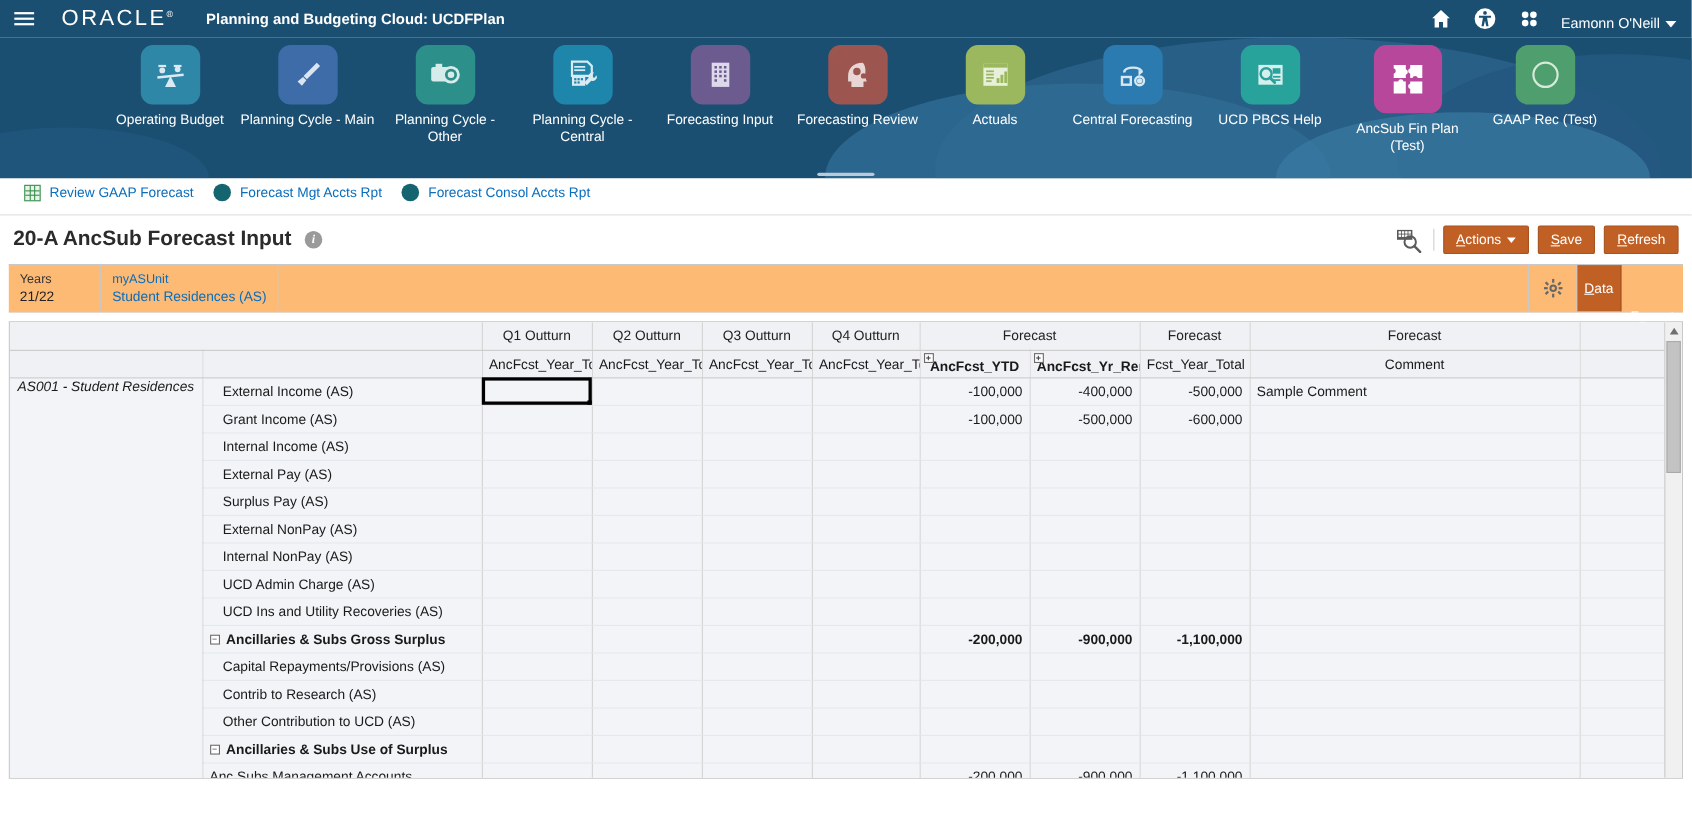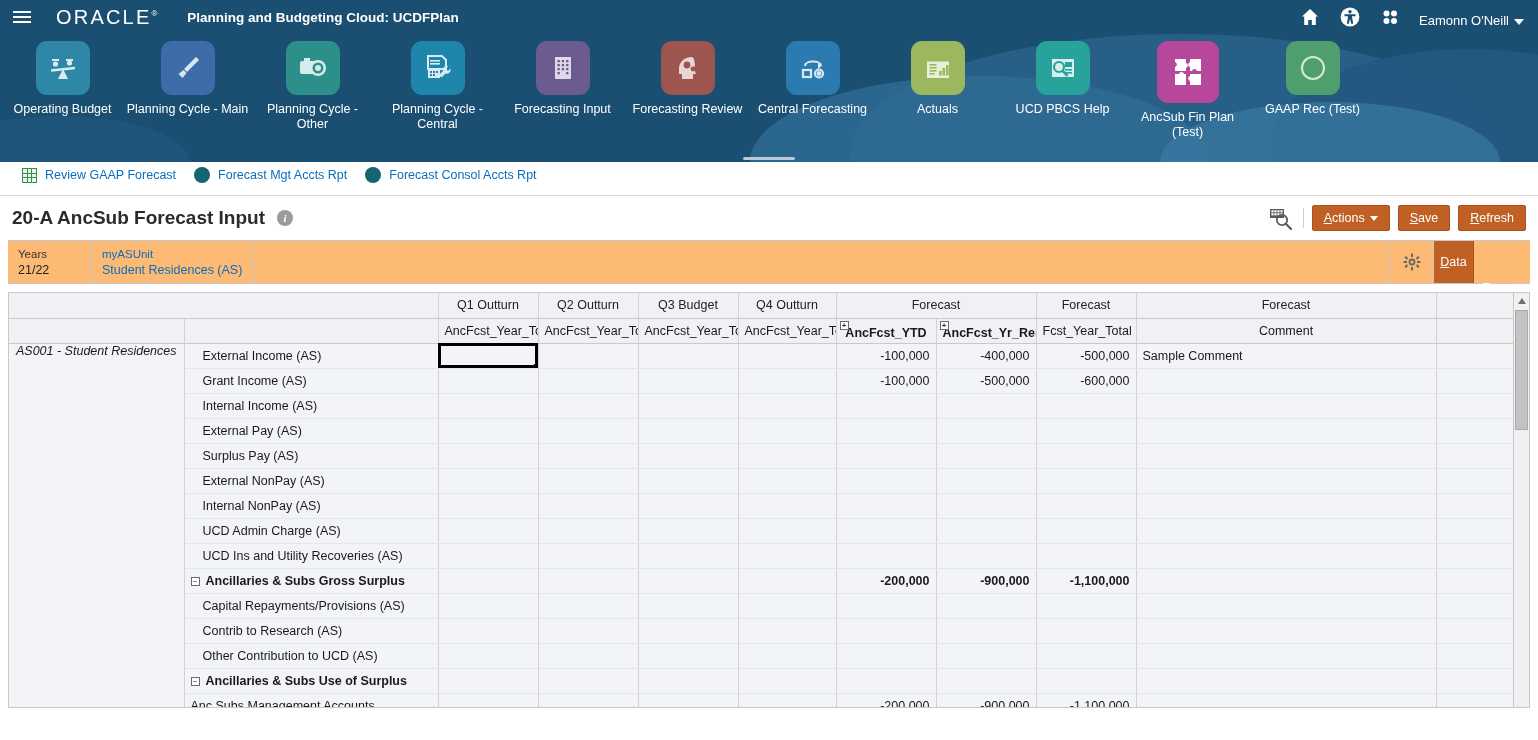--- a/index.html
+++ b/index.html
@@ -59,20 +59,21 @@
     position: relative;
     height: 128px;
     background: #1b4f72;
     overflow: hidden;
   }
   .cloud-bg { position: absolute; inset: 0; }
   .cards {
     position: relative;
     display: flex;
     justify-content: flex-start;
+    padding-left: 92px;
     padding-top: 7px;
     gap: 0px;
   }
   .card {
     width: 125px;
     text-align: center;
     cursor: pointer;
     flex: 0 0 auto;
   }
   .card .tile {
@@ -426,49 +427,49 @@
         <svg width="32" height="32" viewBox="0 0 32 32" fill="#e8d6d4">
           <path d="M20 5 C12 5 7 10 7 17 v5 h3 v5 h11 v-5 h3 l-2-5 c2-4 0-12 -2-12 Z"></path>
           <circle cx="15" cy="13" r="3.4" fill="#9d5550"></circle>
           <circle cx="21" cy="17" r="2.4" fill="#9d5550"></circle>
         </svg>
       </div>
       <div class="lbl">Forecasting Review</div>
     </div>
 
     <div class="card">
-      <div class="tile" style="background:#2b7bb0">
-        <svg width="32" height="32" viewBox="0 0 32 32" fill="none" stroke="#d8e8f2" stroke-width="2.2">
-          <path d="M8 14 C8 8 24 8 24 14"></path>
-          <path d="M21 11 l3.5 3 l-3.5 3" fill="#d8e8f2" stroke="none"></path>
-          <rect x="6" y="18" width="8" height="7"></rect>
-          <circle cx="22" cy="21.5" r="4"></circle>
-          <circle cx="22" cy="21.5" r="1.3" fill="#d8e8f2"></circle>
-        </svg>
-      </div>
-      <div class="lbl">Central Forecasting</div>
-    </div>
-
-    <div class="card">
       <div class="tile" style="background:#9cb85f">
         <svg width="32" height="32" viewBox="0 0 32 32">
           <rect x="5" y="6" width="22" height="20" fill="#e9f0d9"></rect>
           <rect x="5" y="6" width="22" height="3.5" fill="#9cb85f"></rect>
           <g fill="#9cb85f">
             <rect x="7.5" y="12" width="7" height="1.6"></rect>
               <rect x="7.5" y="15" width="7" height="1.6"></rect>
             <rect x="7.5" y="18" width="7" height="1.6"></rect>
               <rect x="7.5" y="21" width="5" height="1.6"></rect>
             <rect x="17" y="19" width="2.6" height="4.5"></rect>
               <rect x="20.5" y="16" width="2.6" height="7.5"></rect>
             <rect x="24" y="13" width="2.6" height="10.5"></rect>
           </g>
         </svg>
       </div>
       <div class="lbl">Actuals</div>
+    </div>
+
+    <div class="card">
+      <div class="tile" style="background:#2b7bb0">
+        <svg width="32" height="32" viewBox="0 0 32 32" fill="none" stroke="#d8e8f2" stroke-width="2.2">
+          <path d="M8 14 C8 8 24 8 24 14"></path>
+          <path d="M21 11 l3.5 3 l-3.5 3" fill="#d8e8f2" stroke="none"></path>
+          <rect x="6" y="18" width="8" height="7"></rect>
+          <circle cx="22" cy="21.5" r="4"></circle>
+          <circle cx="22" cy="21.5" r="1.3" fill="#d8e8f2"></circle>
+        </svg>
+      </div>
+      <div class="lbl">Central Forecasting</div>
     </div>
 
     <div class="card">
       <div class="tile" style="background:#27a39c">
         <svg width="32" height="32" viewBox="0 0 32 32">
           <rect x="5" y="7" width="22" height="18" fill="#d6efed"></rect>
           <rect x="18" y="10" width="7" height="5" fill="#27a39c"></rect>
           <rect x="18" y="17" width="7" height="1.6" fill="#27a39c"></rect>
           <rect x="18" y="20" width="7" height="1.6" fill="#27a39c"></rect>
           <circle cx="12" cy="15" r="5" fill="none" stroke="#27a39c" stroke-width="2.2"></circle>
@@ -594,21 +595,21 @@
           <col style="width:100px">
           <col style="width:100px">
         <col style="width:300px">
           <col style="width:77px">
       </colgroup>
       <thead>
         <tr>
           <th class="hdr" colspan="2"></th>
           <th class="hdr">Q1 Outturn</th>
           <th class="hdr">Q2 Outturn</th>
-          <th class="hdr">Q3 Budget</th>
+          <th class="hdr">Q3 Outturn</th>
           <th class="hdr">Q4 Outturn</th>
           <th class="hdr" colspan="2">Forecast</th>
           <th class="hdr">Forecast</th>
           <th class="hdr">Forecast</th>
           <th class="hdr"></th>
         </tr>
         <tr>
           <th class="hdr2"></th>
           <th class="hdr2"></th>
           <th class="hdr2">AncFcst_Year_Tota</th>

